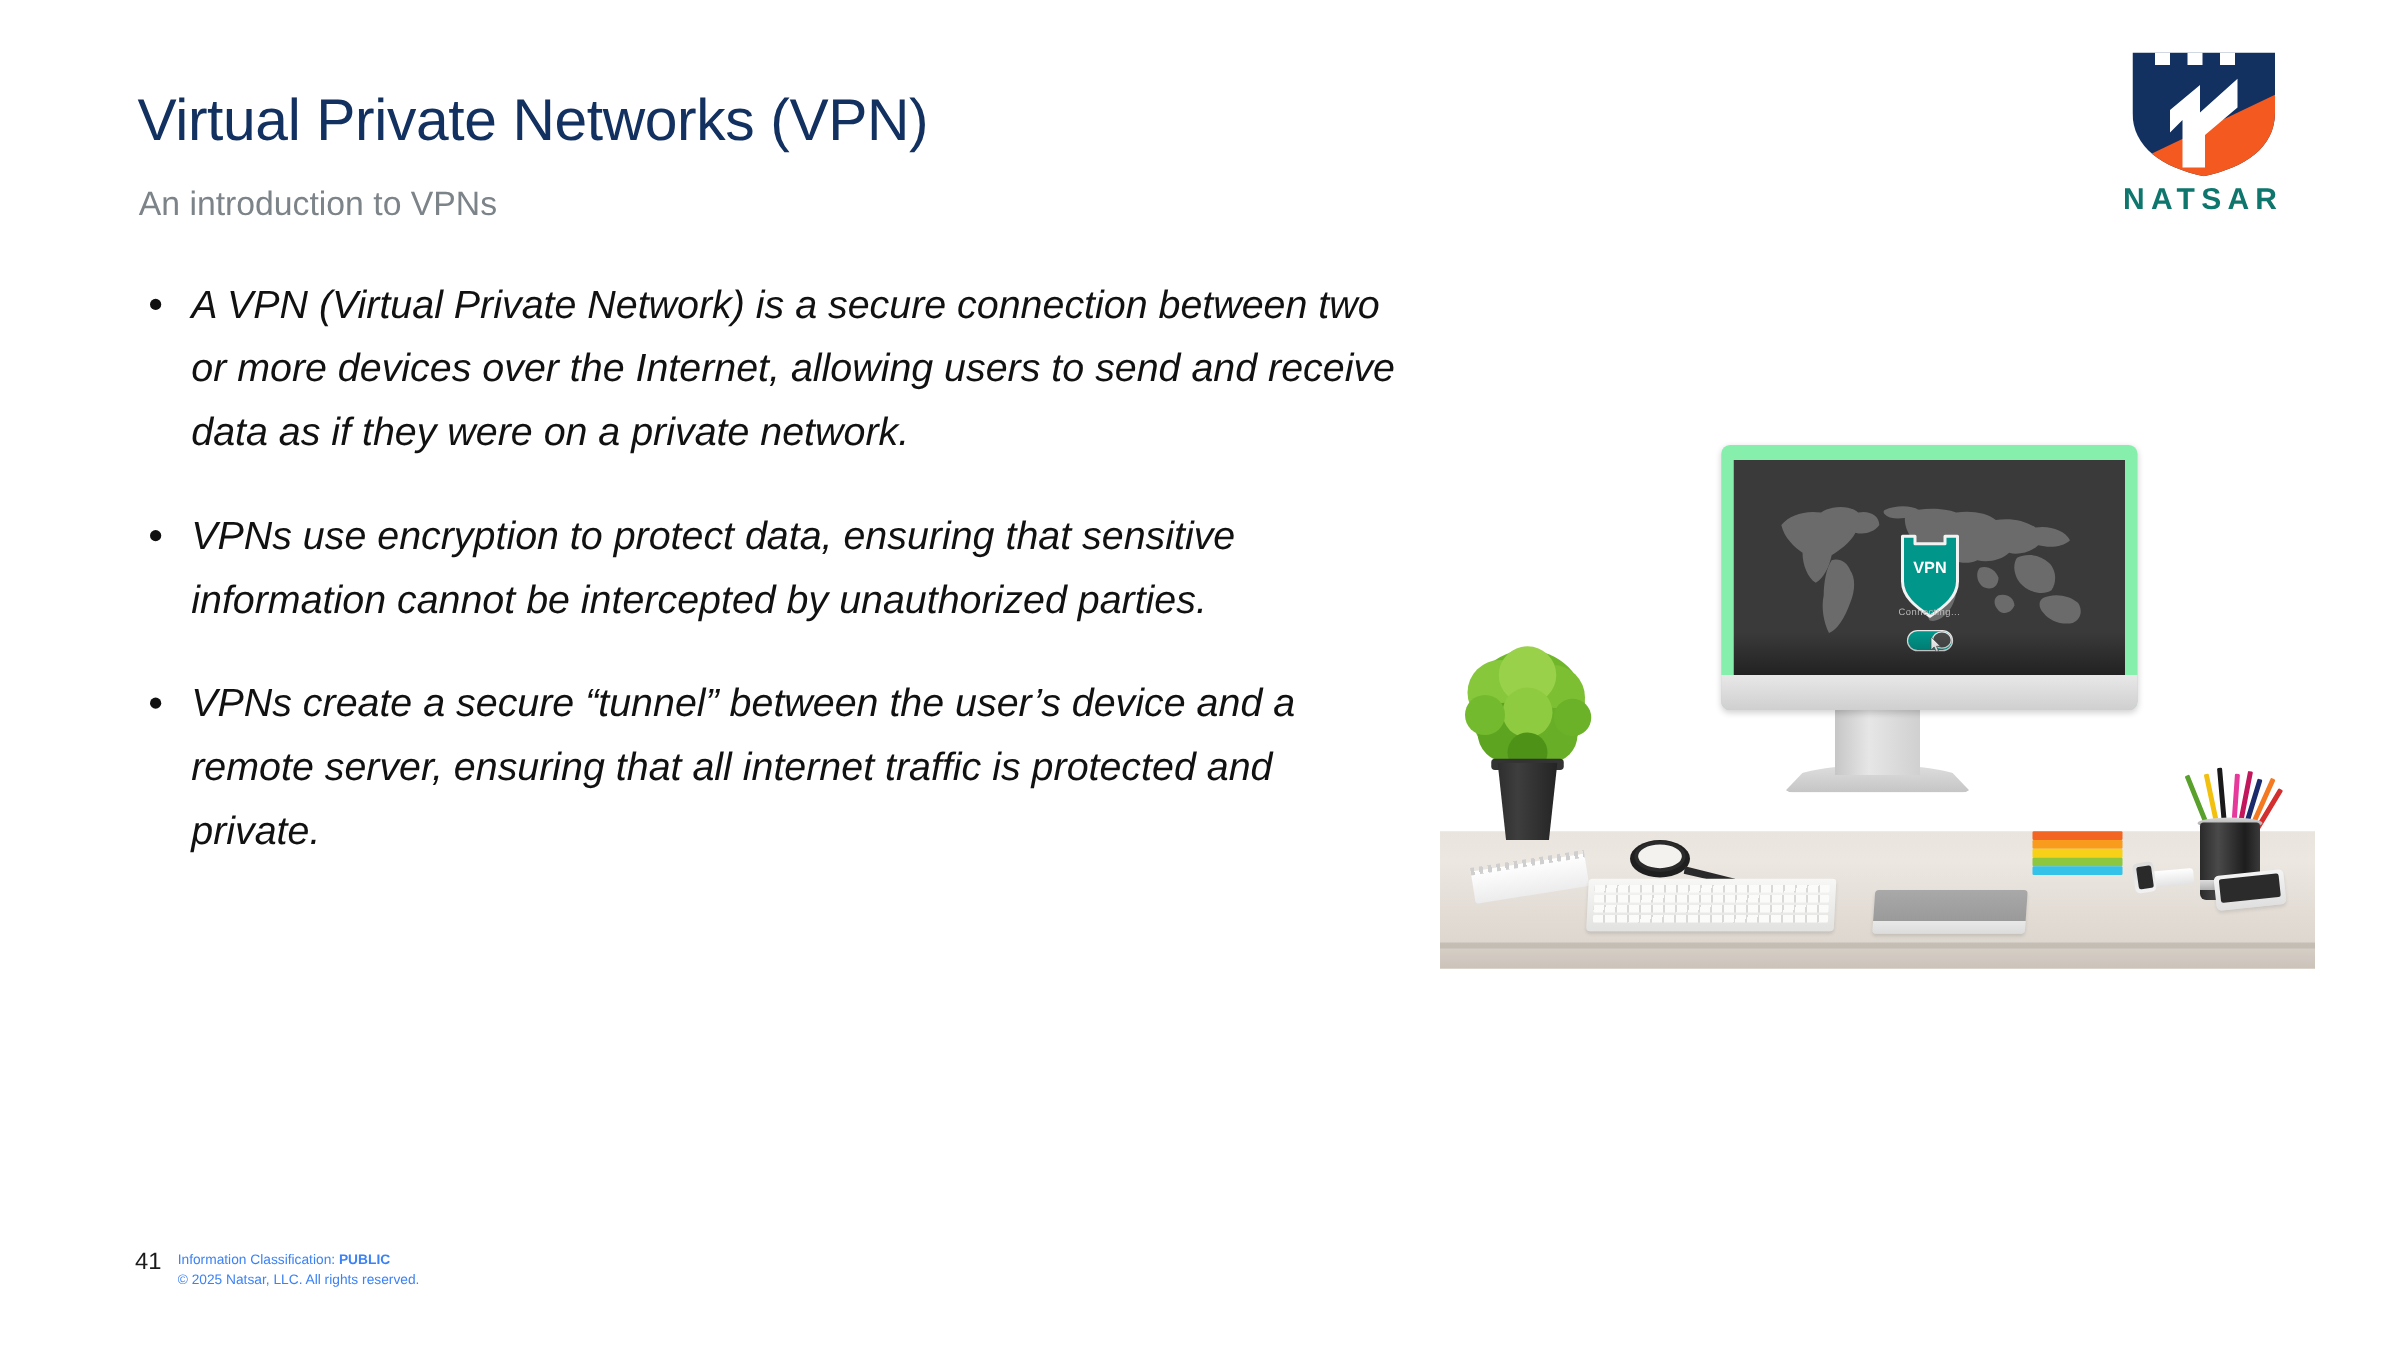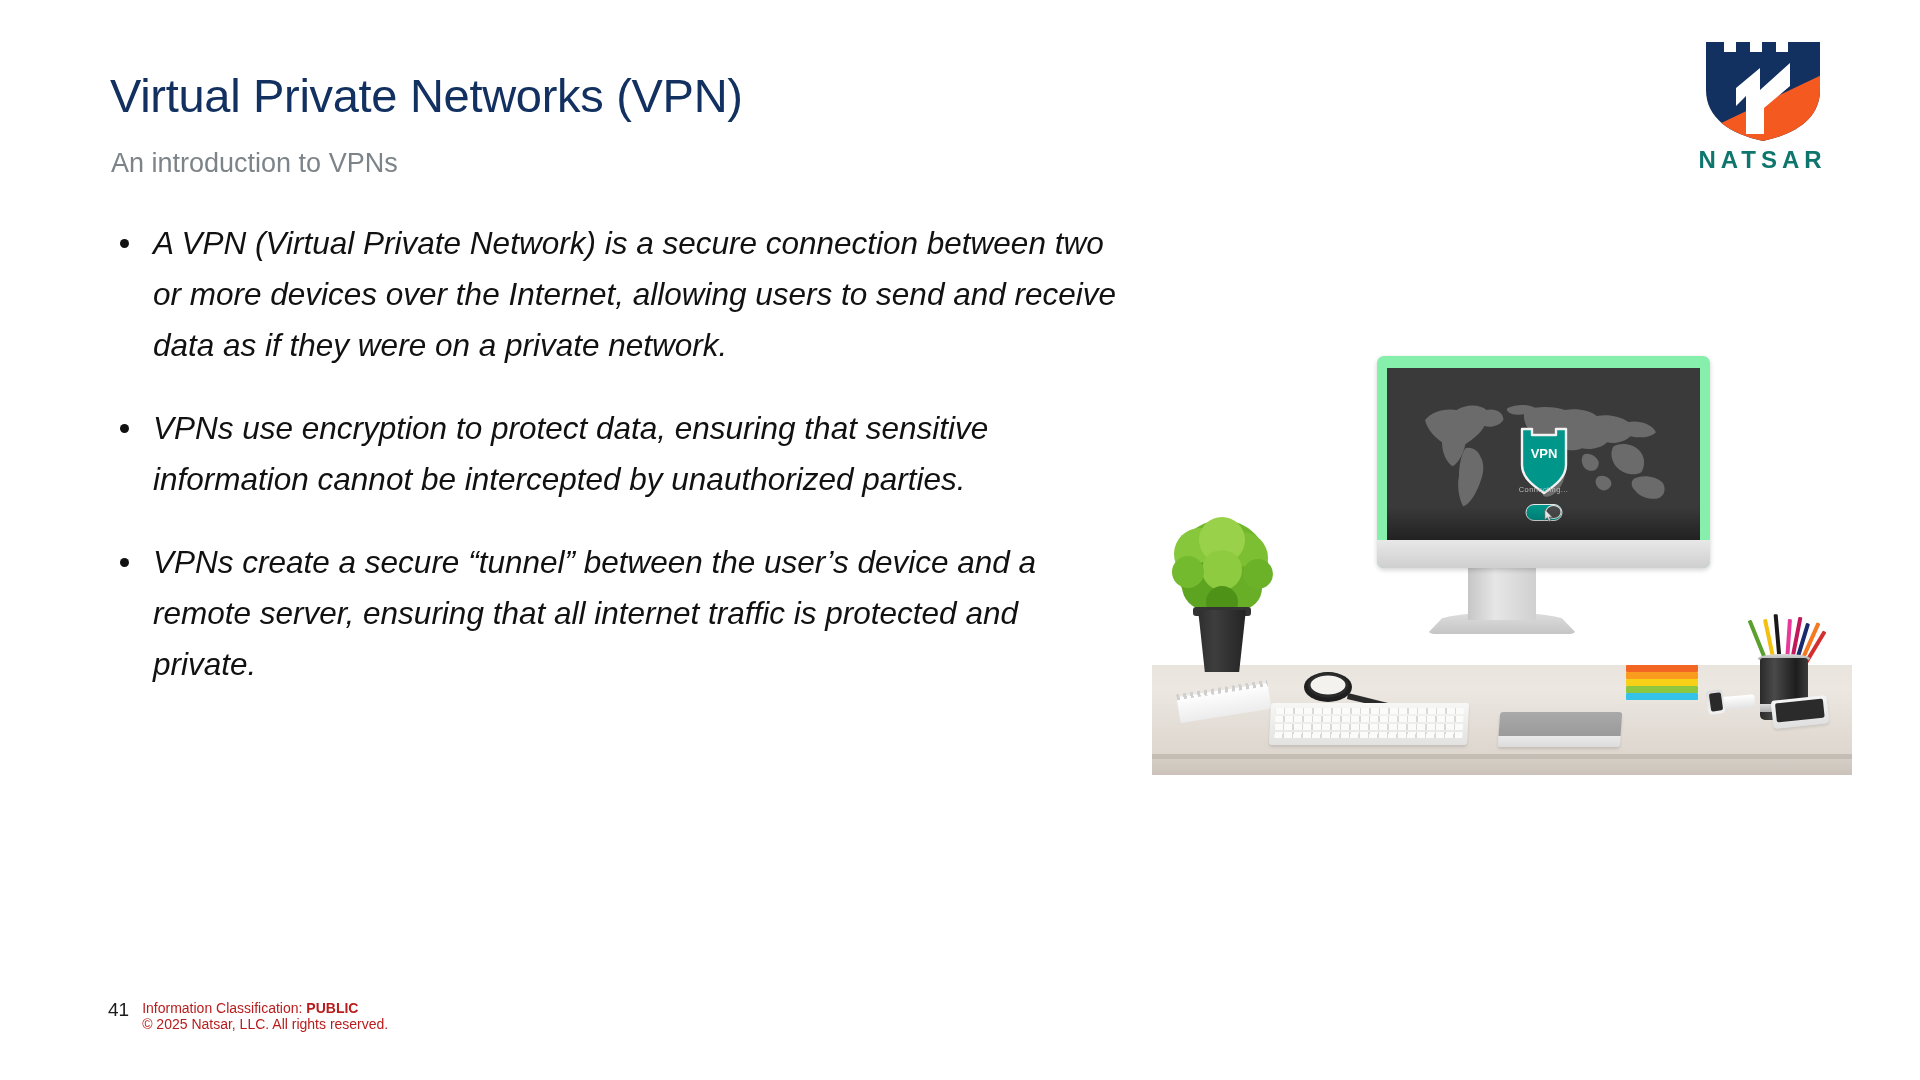--- a/index.html
+++ b/index.html
@@ -108,22 +108,22 @@
     display: flex;
     gap: 13px;
     margin-left: 32px;
   }
   .page-num {
     font-size: 19px;
     color: #1b1b1b;
     line-height: 1;
   }
   .footer-text {
-    font-size: 14px;
-    color: #b91c1c;
+    font-size: 11px;
+    color: #3b82f6;
     line-height: 16px;
   }
   .footer-text b { font-weight: 700; }
 
   
   .photo {
     position: absolute;
     left: 1152px;
     top: 320px;
     width: 700px;

